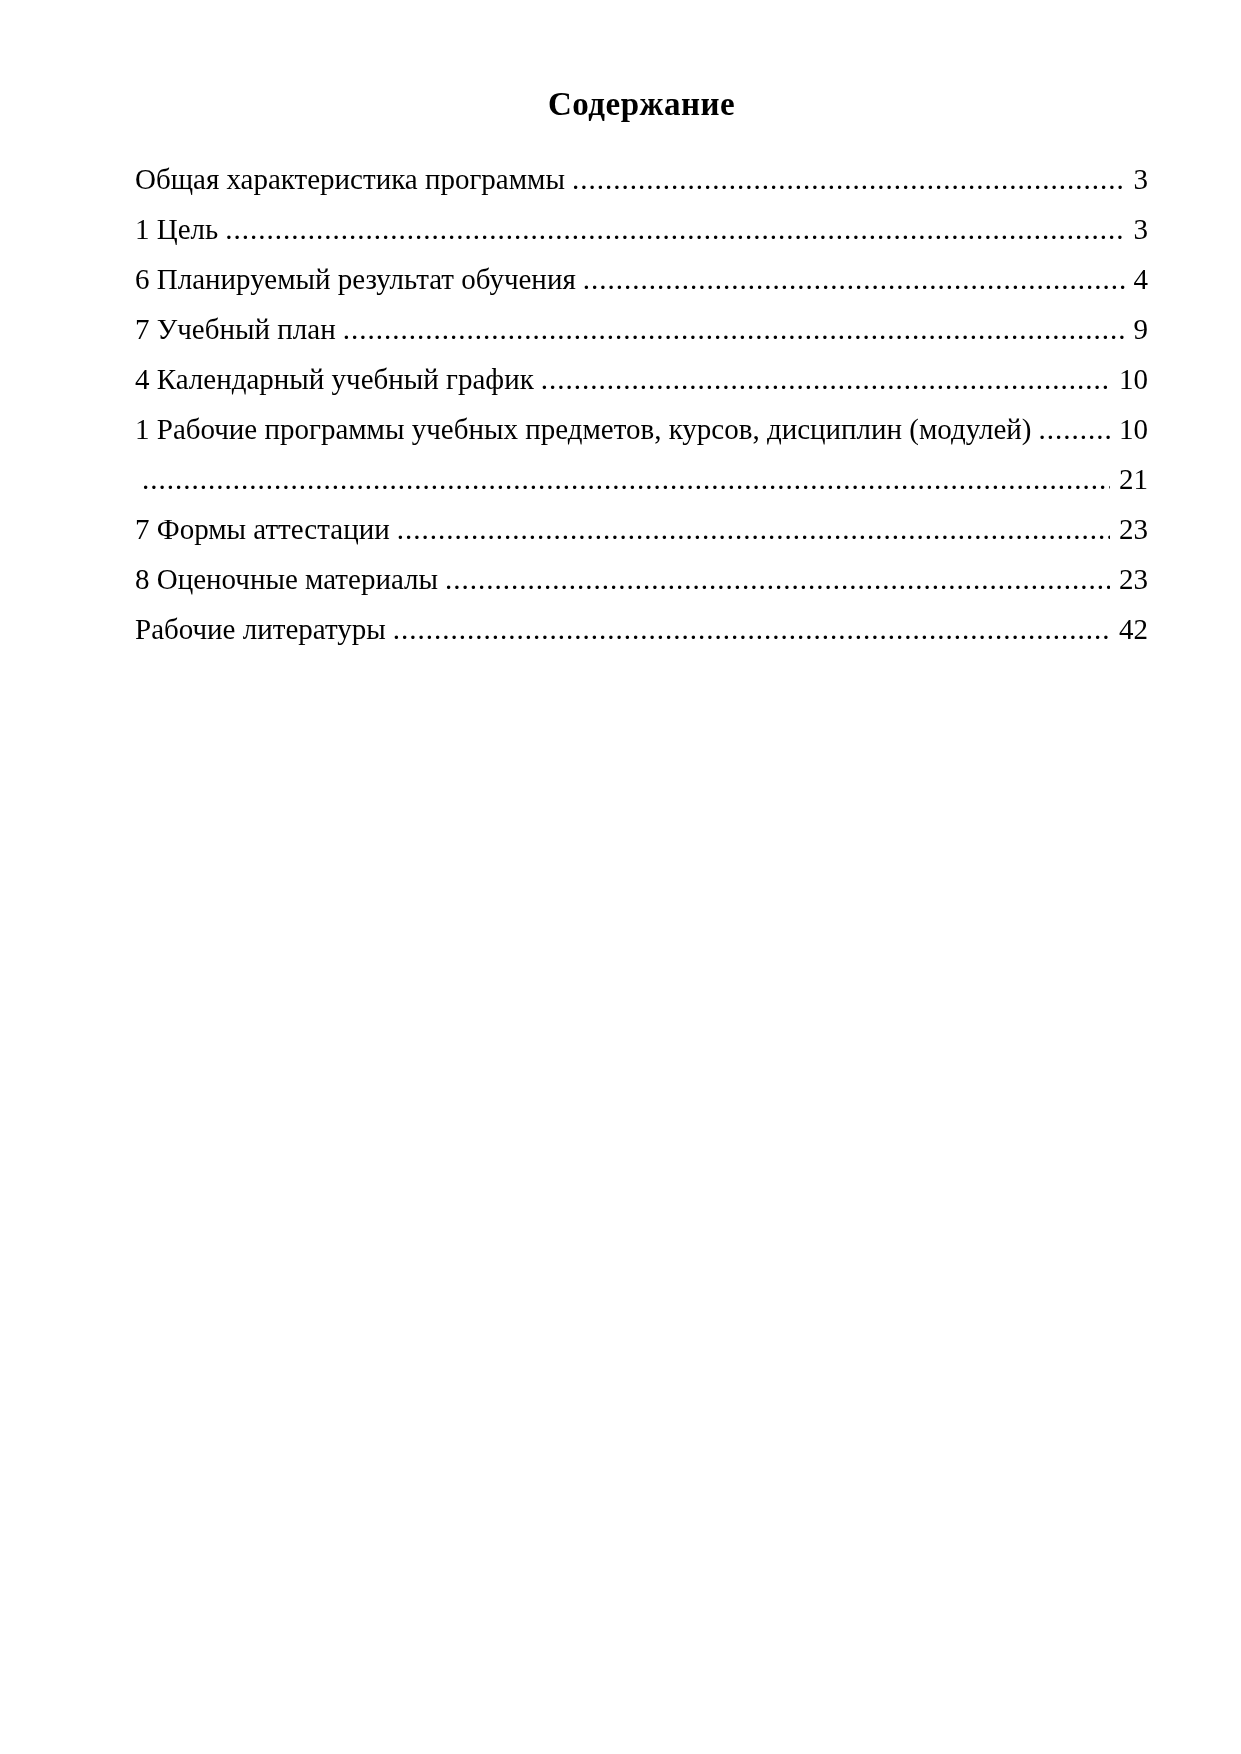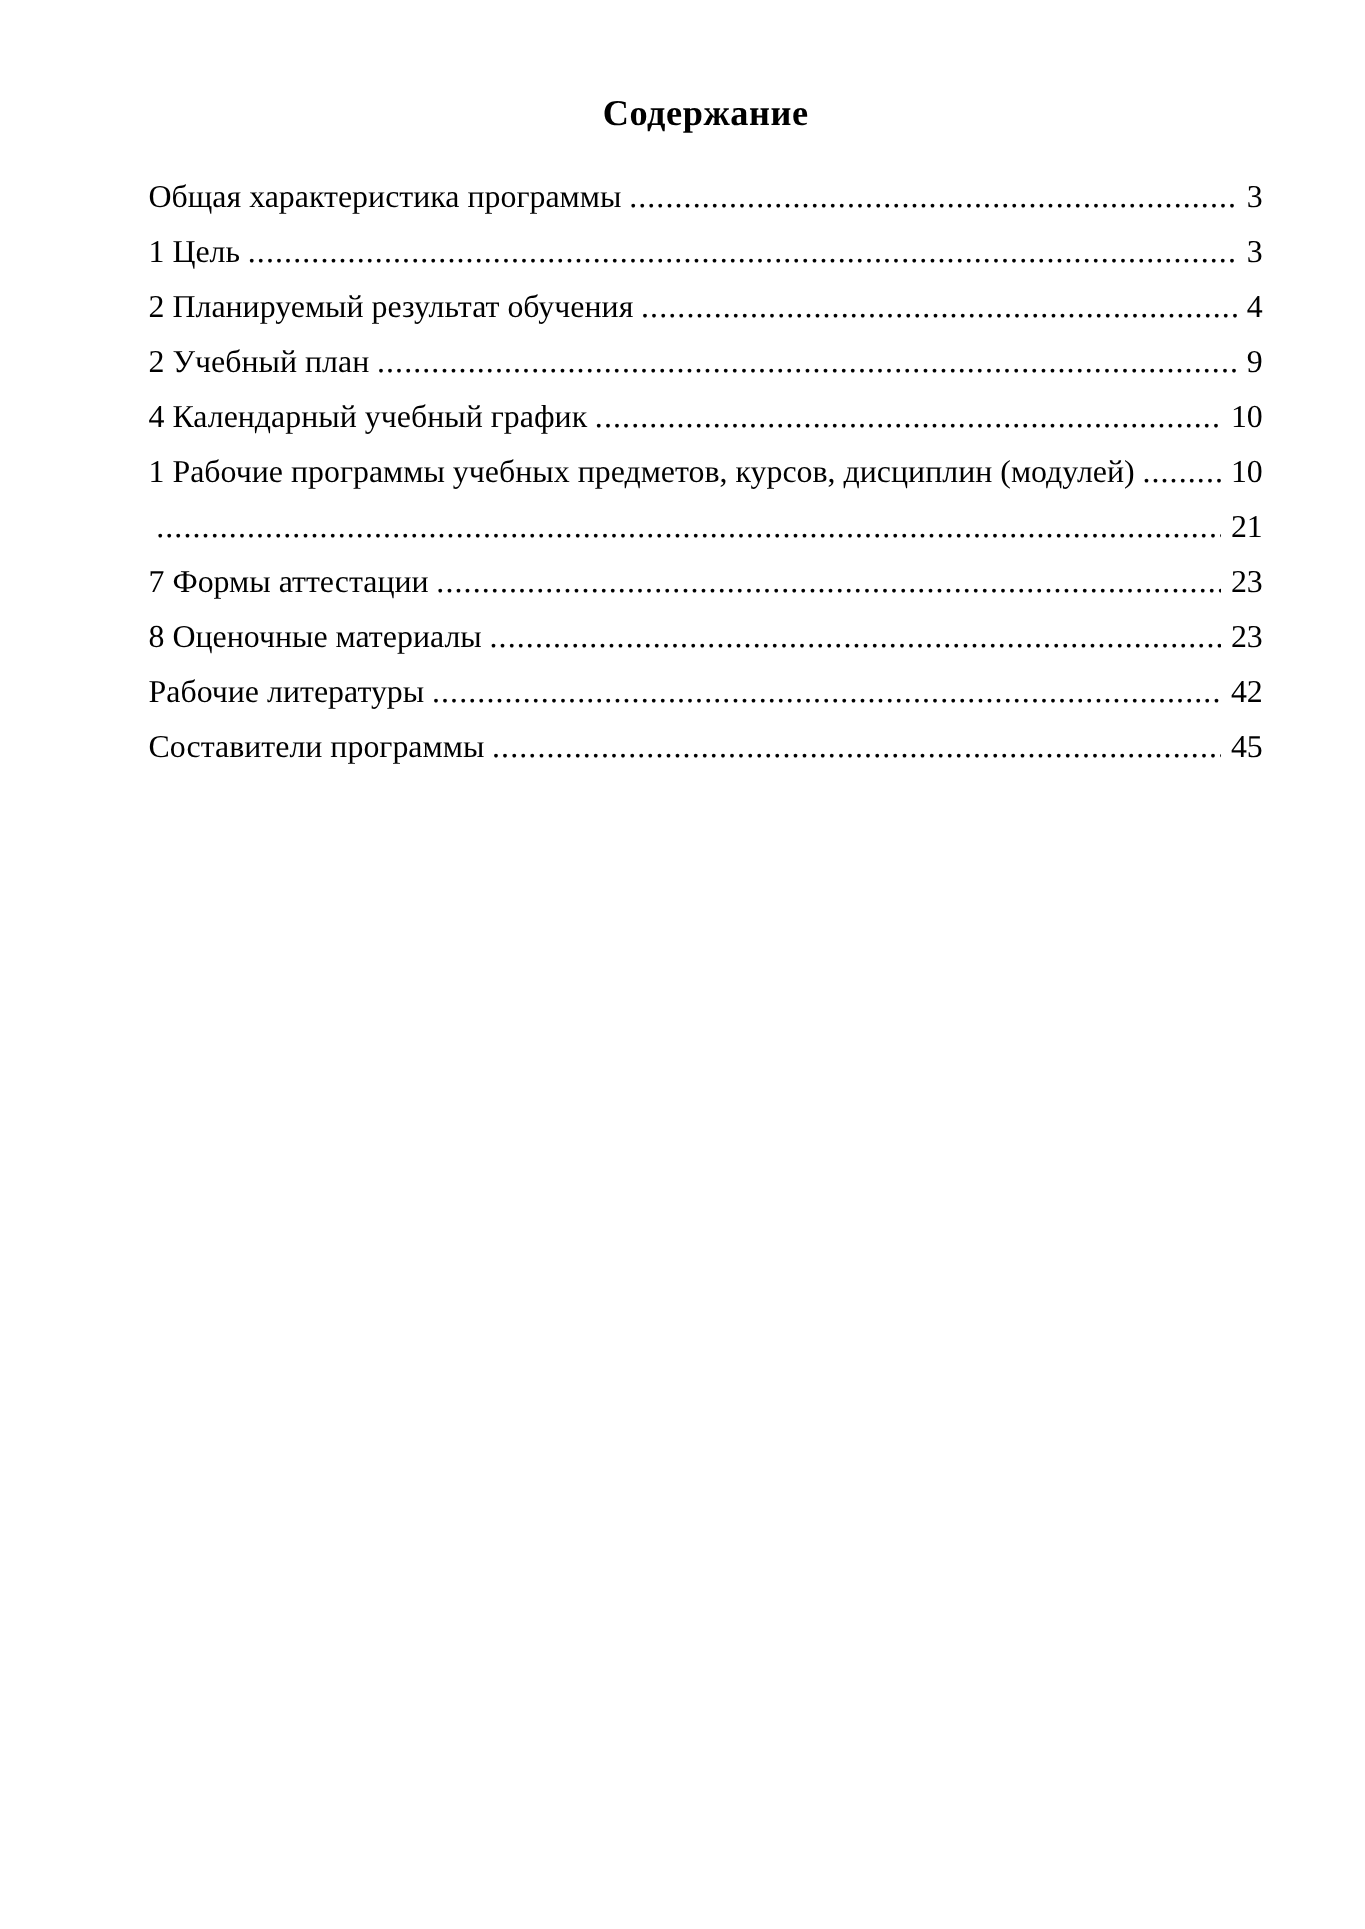--- a/index.html
+++ b/index.html
@@ -72,27 +72,27 @@
       <span class="toc-page">3</span>
     </div>
 
     <div class="toc-row">
       <span class="toc-entry-title">1 Цель</span>
       <span class="toc-dots"></span>
       <span class="toc-page">3</span>
     </div>
 
     <div class="toc-row">
-      <span class="toc-entry-title">2 Планируемый результат обучения</span>
+      <span class="toc-entry-title">6 Планируемый результат обучения</span>
       <span class="toc-dots"></span>
       <span class="toc-page">4</span>
     </div>
 
     <div class="toc-row">
-      <span class="toc-entry-title">2 Учебный план</span>
+      <span class="toc-entry-title">7 Учебный план</span>
       <span class="toc-dots"></span>
       <span class="toc-page">9</span>
     </div>
 
     <div class="toc-row">
       <span class="toc-entry-title">4 Календарный учебный график</span>
       <span class="toc-dots"></span>
       <span class="toc-page">10</span>
     </div>
 
@@ -118,20 +118,15 @@
       <span class="toc-dots"></span>
       <span class="toc-page">23</span>
     </div>
 
     <div class="toc-row">
       <span class="toc-entry-title">Рабочие литературы</span>
       <span class="toc-dots"></span>
       <span class="toc-page">42</span>
     </div>
 
-    <div class="toc-row">
-      <span class="toc-entry-title">Составители программы</span>
-      <span class="toc-dots"></span>
-      <span class="toc-page">45</span>
-    </div>
 
   </nav>
 </div>
 
 </body></html>

